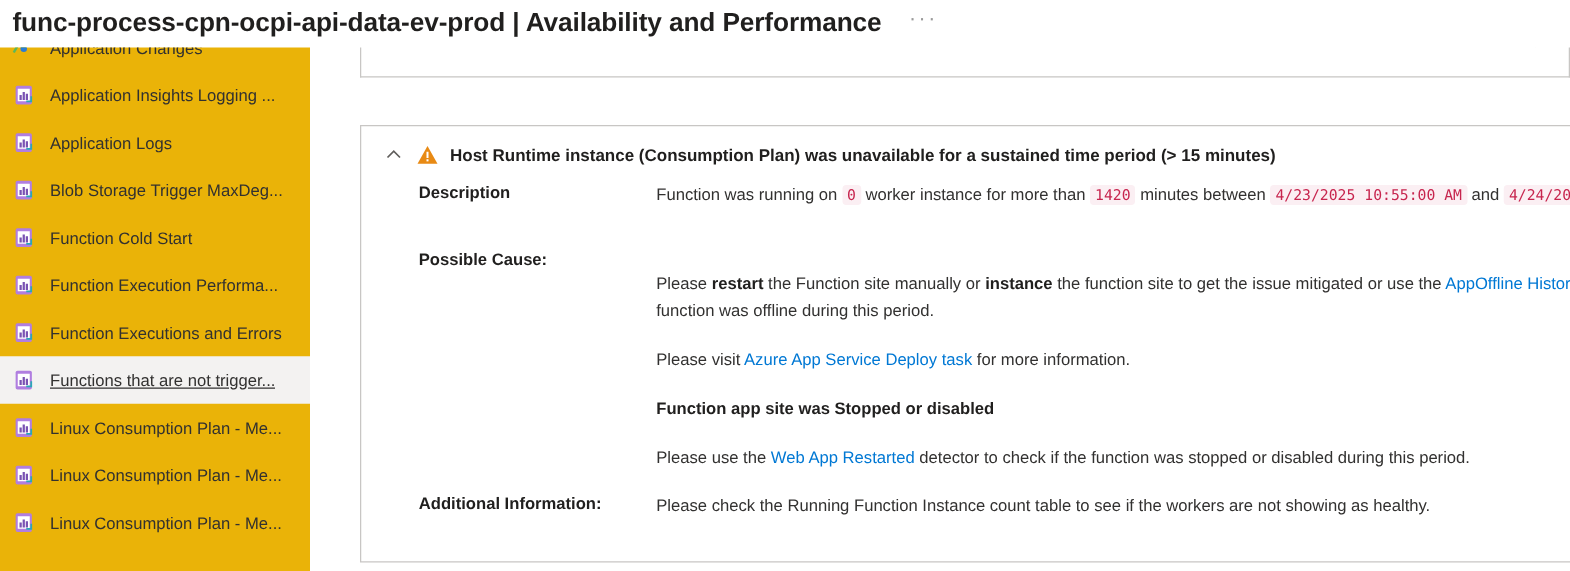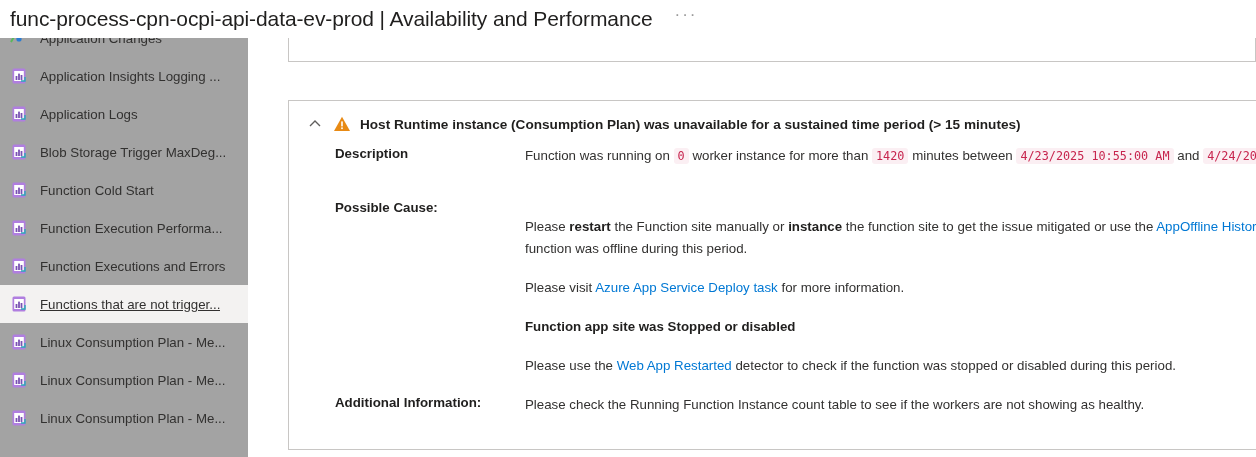--- a/index.html
+++ b/index.html
@@ -15,41 +15,41 @@
   
   #page-title-bar {
     position: absolute;
     top: 0; left: 0; width: 1256px; height: 38px;
     display: flex; align-items: center;
     padding-left: 10px;
     background: #ffffff;
   }
   #page-title {
     font-size: 21px;
-    font-weight: 400;
+    font-weight: 700;
     letter-spacing: -0.1px;
     color: #201f1e;
     white-space: nowrap;
   }
   #title-more {
     margin-left: 22px;
     font-size: 17px;
     color: #9a9a9a;
     letter-spacing: 2px;
     line-height: 8px;
     padding-bottom: 8px;
     cursor: pointer;
   }
 
   
   #sidebar {
     position: absolute;
     top: 38px; left: 0;
     width: 248px; height: 419px;
-    background: #a3a3a3;
+    background: #eab308;
     overflow: hidden;
     text-align: right;
   }
   .nav-item {
     position: relative;
     display: flex;
     align-items: center;
     height: 38px;
     padding-left: 10px;
     cursor: pointer;

